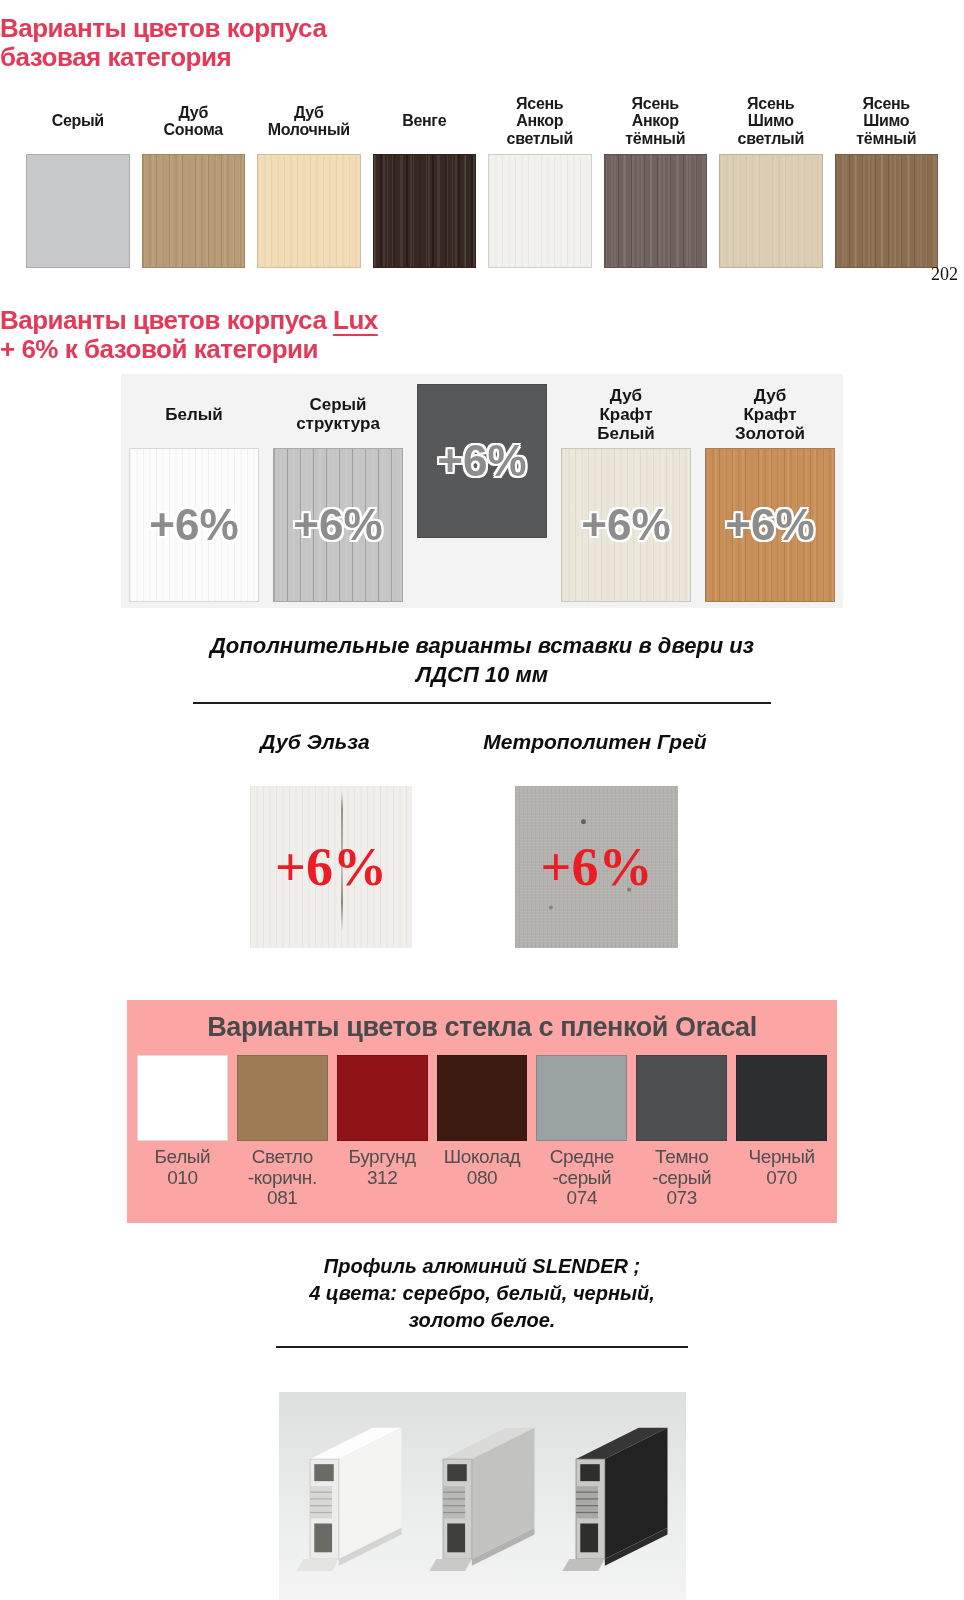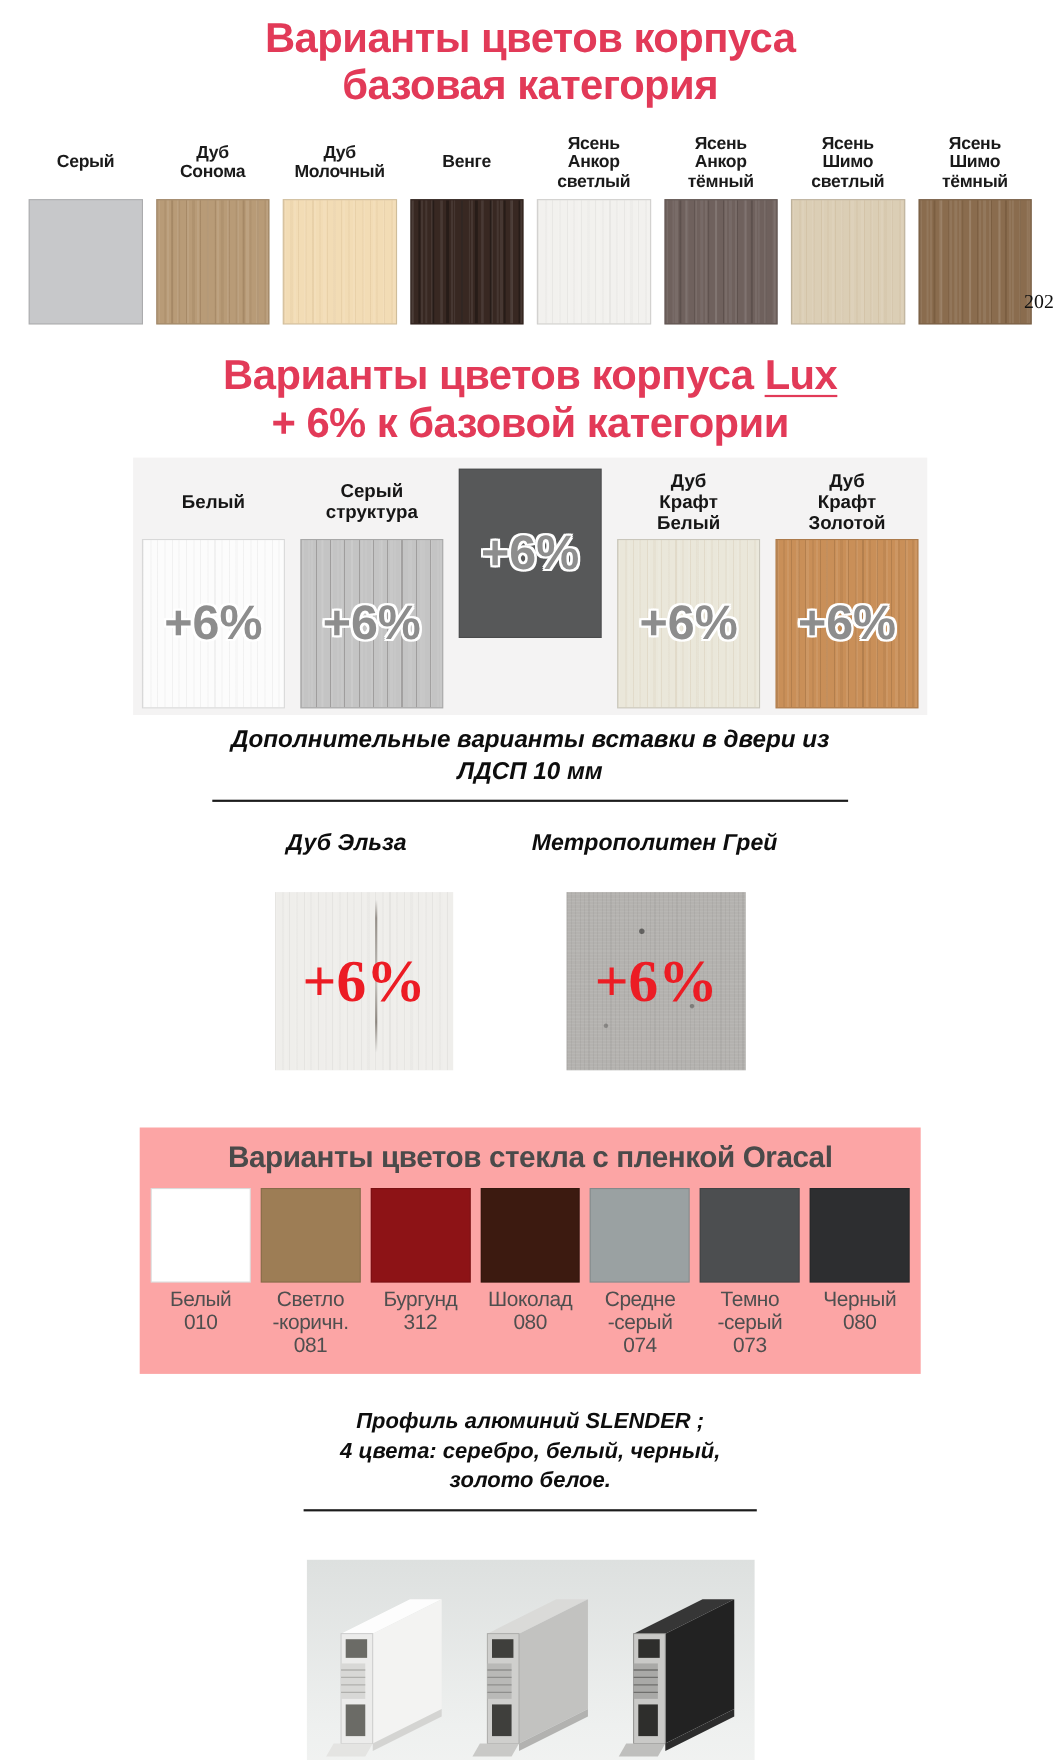--- a/index.html
+++ b/index.html
@@ -1,24 +1,24 @@
 <!DOCTYPE html>
 <html><head>
 <meta charset="utf-8">
 <style>
   html,body{margin:0;padding:0;background:#fff;}
   body{width:964px;height:1600px;position:relative;overflow:hidden;
        font-family:"Liberation Sans",sans-serif;color:#222;}
   .pre{white-space:pre-line;}
 
   
-  .big-title{font-weight:bold;font-size:38px;line-height:1.12;color:#e23a58;
-             text-align:center;letter-spacing:-0.5px;}
+  .big-title{font-weight:bold;font-size:26px;line-height:1.12;color:#e23a58;
+             letter-spacing:-0.5px;}
   .title1{padding-top:14px;}
-  .title2{margin-top:26px;}
+  .title2{margin-top:38px;}
   .lux-word{text-decoration:underline;text-underline-offset:5px;text-decoration-thickness:2px;}
 
   
   .base-row{display:flex;gap:12px;padding:0 26px;margin-top:20px;}
   .base-col{flex:1;display:flex;flex-direction:column;}
   .base-label{height:58px;display:flex;align-items:center;justify-content:center;
               font-weight:bold;font-size:16px;line-height:1.1;text-align:center;
               letter-spacing:-0.3px;color:#1a1a1a;}
   .sw{position:relative;overflow:hidden;border:1px solid rgba(0,0,0,.14);}
   .base-sw{height:112px;margin-top:4px;}
@@ -45,21 +45,21 @@
   .lux-col{flex:1;display:flex;flex-direction:column;}
   .lux-label{height:64px;display:flex;align-items:center;justify-content:center;
              font-weight:bold;font-size:17px;line-height:1.12;text-align:center;color:#161616;}
   .lux-sw{height:152px;margin-top:2px;display:flex;align-items:center;justify-content:center;}
   .plus6-gray{font-weight:bold;font-size:44px;color:#8d8d8d;z-index:2;
     text-shadow:-2px -2px 0 #fff,2px -2px 0 #fff,-2px 2px 0 #fff,2px 2px 0 #fff,
                 -2px 0 0 #fff,2px 0 0 #fff,0 -2px 0 #fff,0 2px 0 #fff;}
 
   
   .ital-head{font-style:italic;font-weight:bold;text-align:center;color:#0d0d0d;}
-  .inserts-head{margin-top:8px;font-size:22px;line-height:1.3;text-align:center;}
+  .inserts-head{margin-top:24px;font-size:22px;line-height:1.3;text-align:center;}
   .rule{border:none;border-top:2px solid #1c1c1c;margin:12px auto 0;}
   .rule1{width:578px;}
   .rule2{width:412px;}
 
   
   .ins-labels{position:relative;height:28px;margin-top:26px;}
   .ins-label{position:absolute;font-style:italic;font-weight:bold;font-size:21px;
              text-align:center;color:#0d0d0d;}
   .ins-label-1{left:220px;width:190px;}
   .ins-label-2{left:470px;width:250px;}
@@ -256,21 +256,21 @@
     </div>
     <div class="oracal-col">
       <div class="sw oracal-sw" style="background-color: rgb(76, 78, 80);"></div>
       <div class="oracal-label pre">Темно
 -серый
 073</div>
     </div>
     <div class="oracal-col">
       <div class="sw oracal-sw" style="background-color: rgb(45, 46, 48);"></div>
       <div class="oracal-label pre">Черный
-080</div>
+070</div>
     </div>
   </div>
 </div>
 
 <div class="ital-head profile-head pre">Профиль алюминий SLENDER ;
 4 цвета: серебро, белый, черный,
 золото белое.</div>
 <hr class="rule rule2">
 
 <div class="profile-fig">

